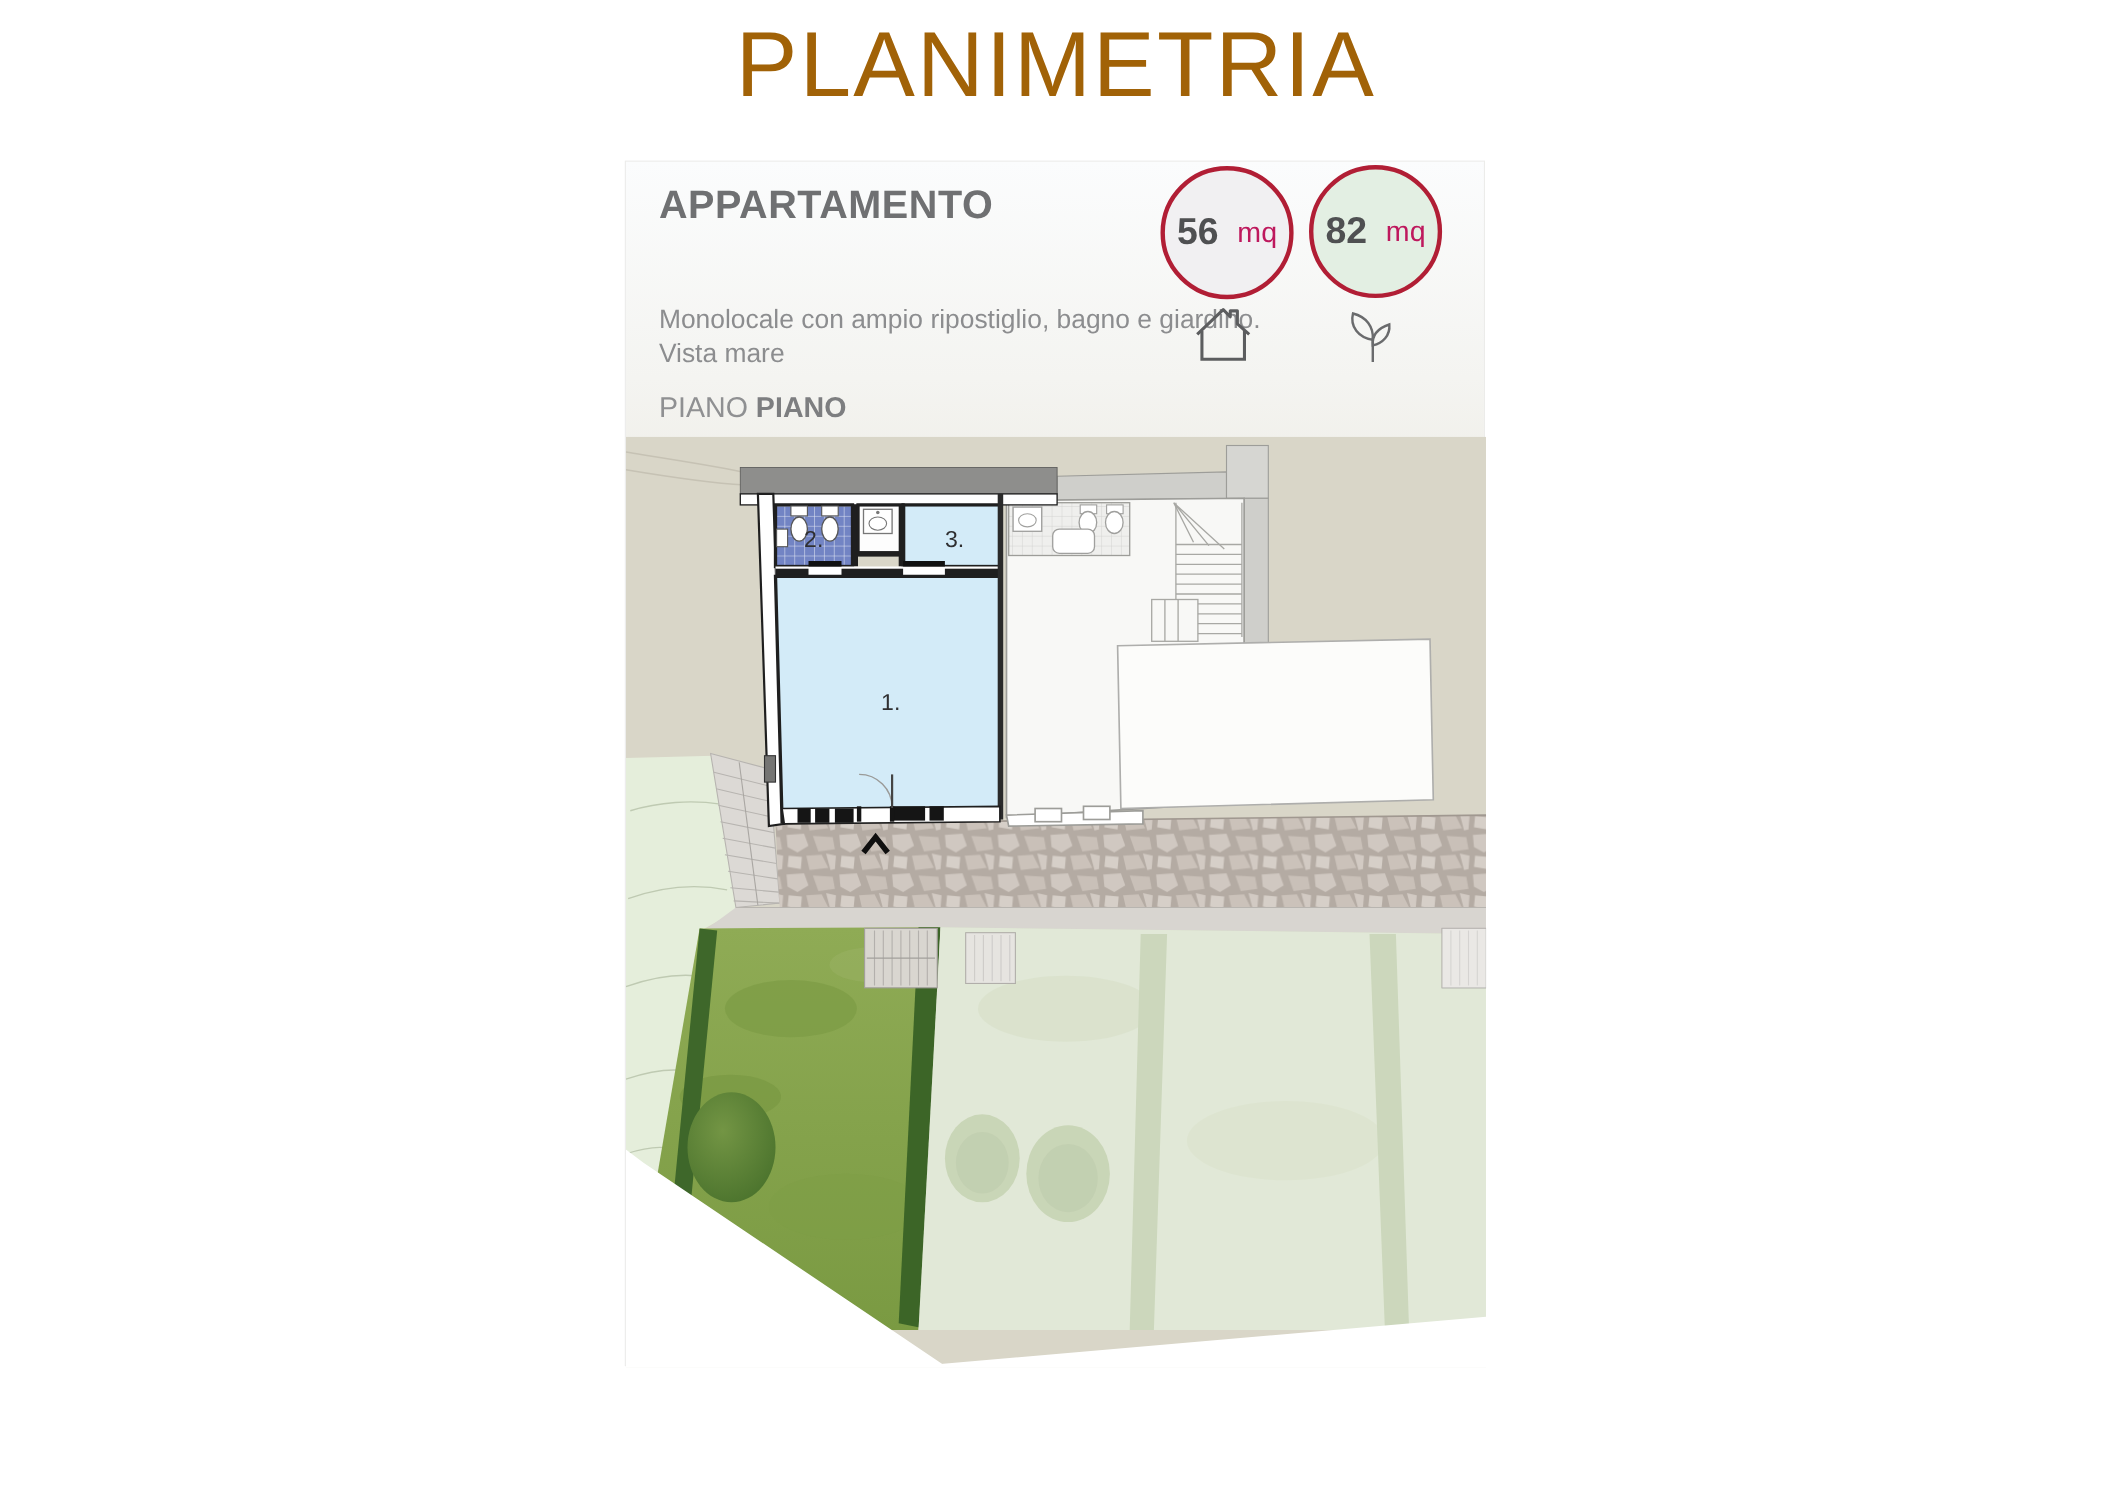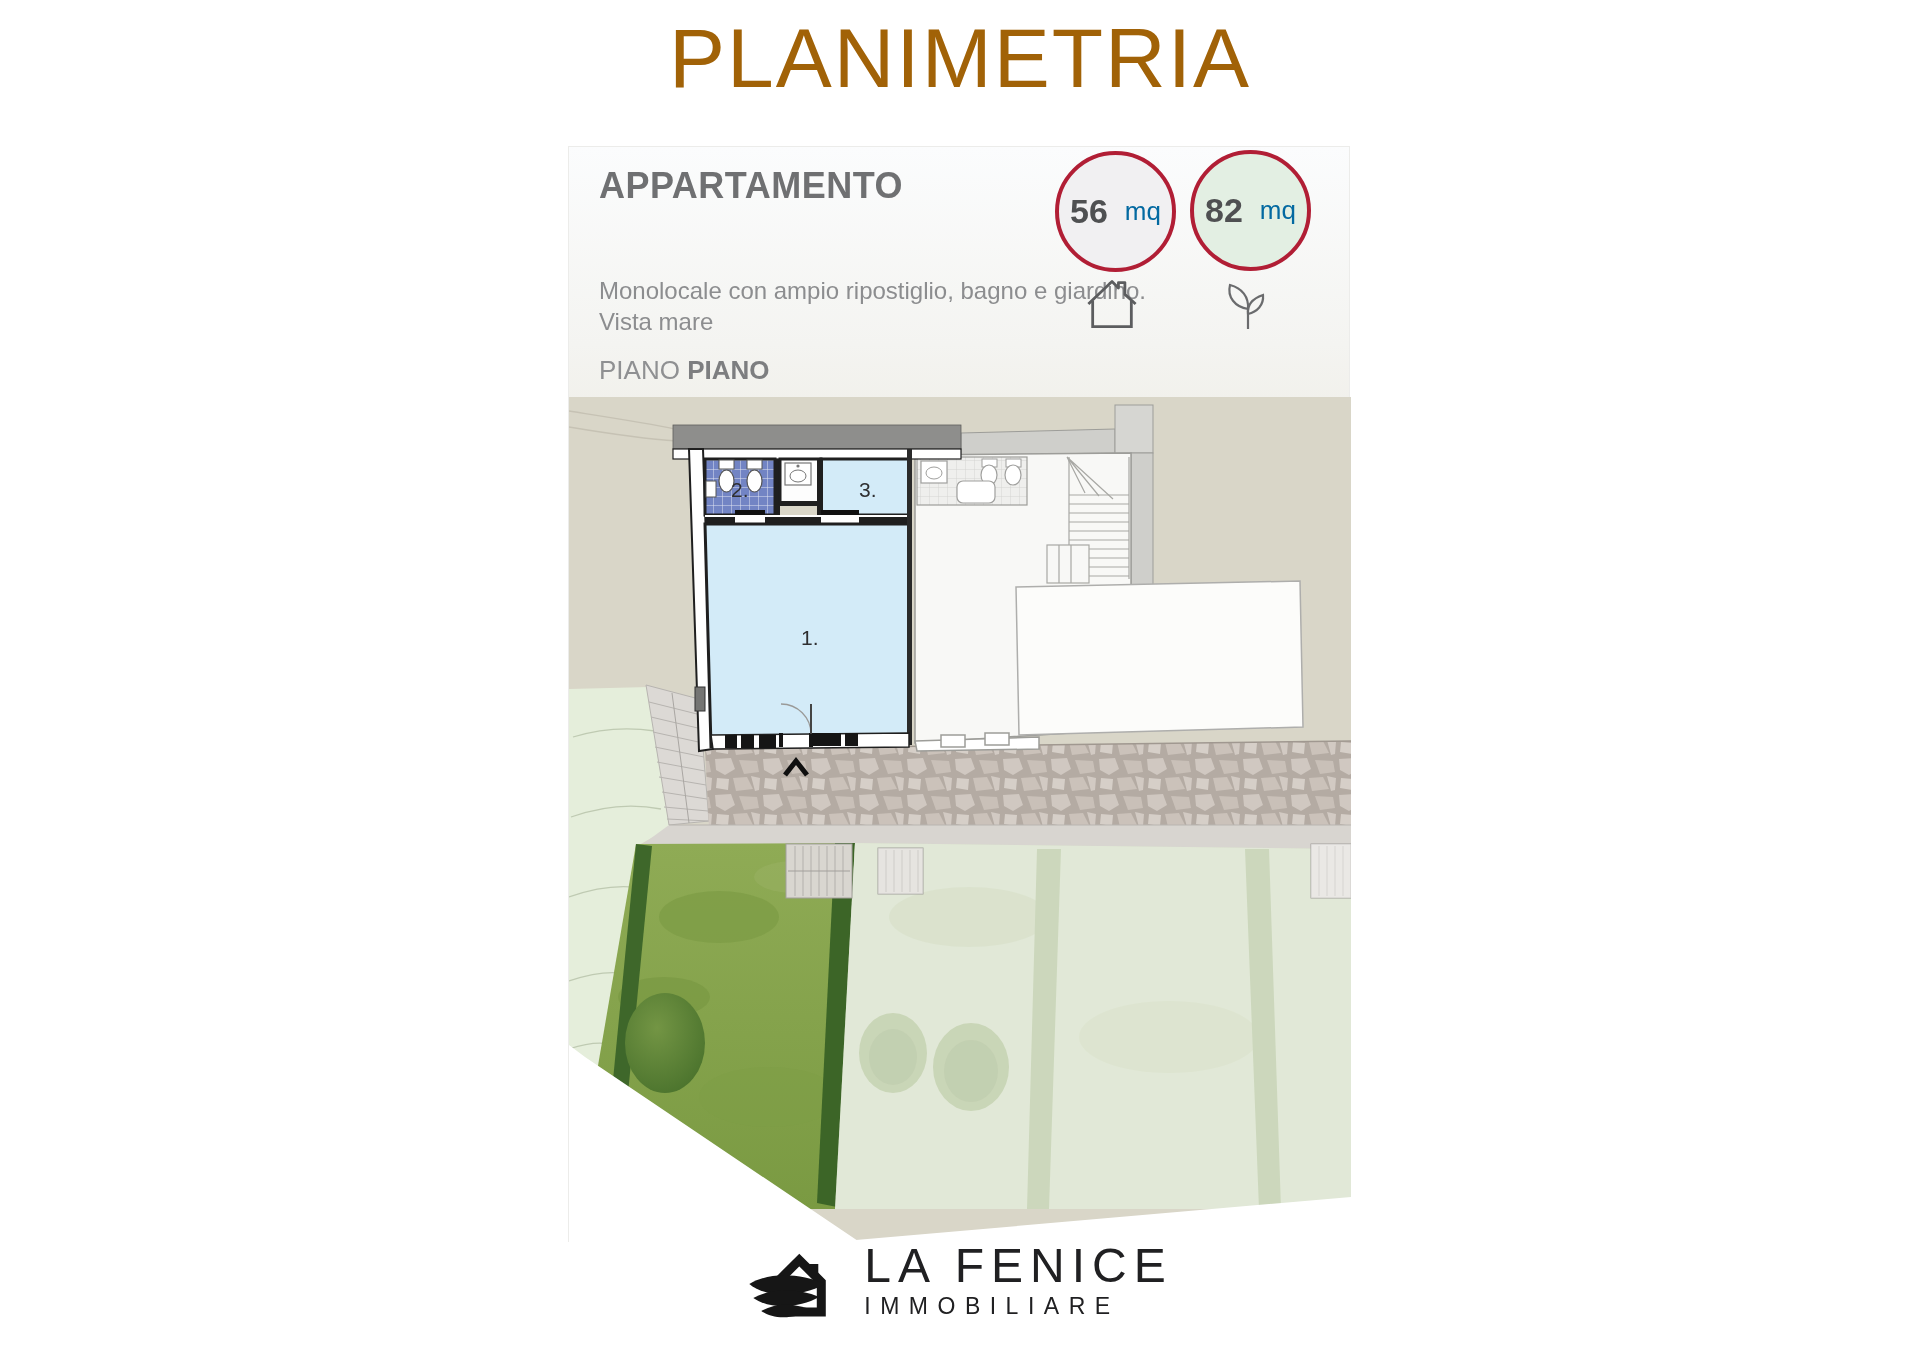--- a/index.html
+++ b/index.html
@@ -22,21 +22,21 @@
   .apt-desc{position:absolute;left:30px;top:128px;font-size:24px;line-height:31px;color:#8c8d8f;}
   .floor-line{position:absolute;left:30px;top:208px;font-size:26px;color:#8f9092;}
   .floor-line b{color:#7d7e80;}
   .floor-label{white-space:pre;}
   
   .badge{position:absolute;width:113px;height:113px;border-radius:50%;
     border:4px solid #b11e35;display:flex;align-items:center;justify-content:center;gap:17px;}
   .badge-56{left:486px;top:4px;background:#f1f0f2;}
   .badge-82{left:621px;top:3px;background:#e3efe3;}
   .badge .val{font-size:34px;font-weight:bold;color:#4f5052;}
-  .badge .unit{font-size:26px;color:#0369a1;}
+  .badge .unit{font-size:26px;color:#be185d;}
   .badge-icon{position:absolute;}
   .icon-house{left:514px;top:128px;}
   .icon-plant{left:652px;top:130px;}
   
   .plan-svg{position:absolute;left:0;top:250px;width:782px;height:846px;display:block;}
   .plan-room-label{font-family:"Liberation Sans",sans-serif;font-size:21px;fill:#2f2f31;}
   
   .legend{position:absolute;left:50px;top:972px;font-size:27px;color:#3b3b3d;}
   .legend-row{margin-bottom:9px;}
   .legend-sep{white-space:pre;}
@@ -261,27 +261,14 @@
       <text class="plan-room-label" x="290" y="100">3.</text>
 
       <path d="M216,378 L227,364 L238,378" stroke="#0f0f0f" stroke-width="5" fill="none"></path>
 
       <polygon points="0,648 16,660 292,846 0,846" fill="#ffffff"></polygon>
       <polygon points="252,846 782,800 782,846" fill="#ffffff"></polygon>
     </svg>
 
   </div>
 
-  <div class="footer-logo">
-    <svg width="105" height="82" viewBox="0 0 105 82">
-      <polyline points="30,58 30,42 52,20 74,42 74,72 42,72" fill="none" stroke="#161616" stroke-width="9" stroke-linejoin="miter"></polyline>
-      <rect x="62" y="24" width="9" height="11" fill="#161616"></rect>
-      <path d="M2,44 C24,31 54,34 78,44 C54,57 20,59 2,44 Z" fill="#161616"></path>
-      <path d="M6,58 C26,47 52,49 72,57 C52,68 24,70 6,58 Z" fill="#161616"></path>
-      <path d="M14,71 C30,62 50,64 64,70 C48,79 26,80 14,71 Z" fill="#161616"></path>
-    </svg>
-    <div class="brand-text">
-      <div class="brand-name">LA FENICE</div>
-      <div class="brand-sub">IMMOBILIARE</div>
-    </div>
-  </div>
 
 </div>
 
 </body></html>

